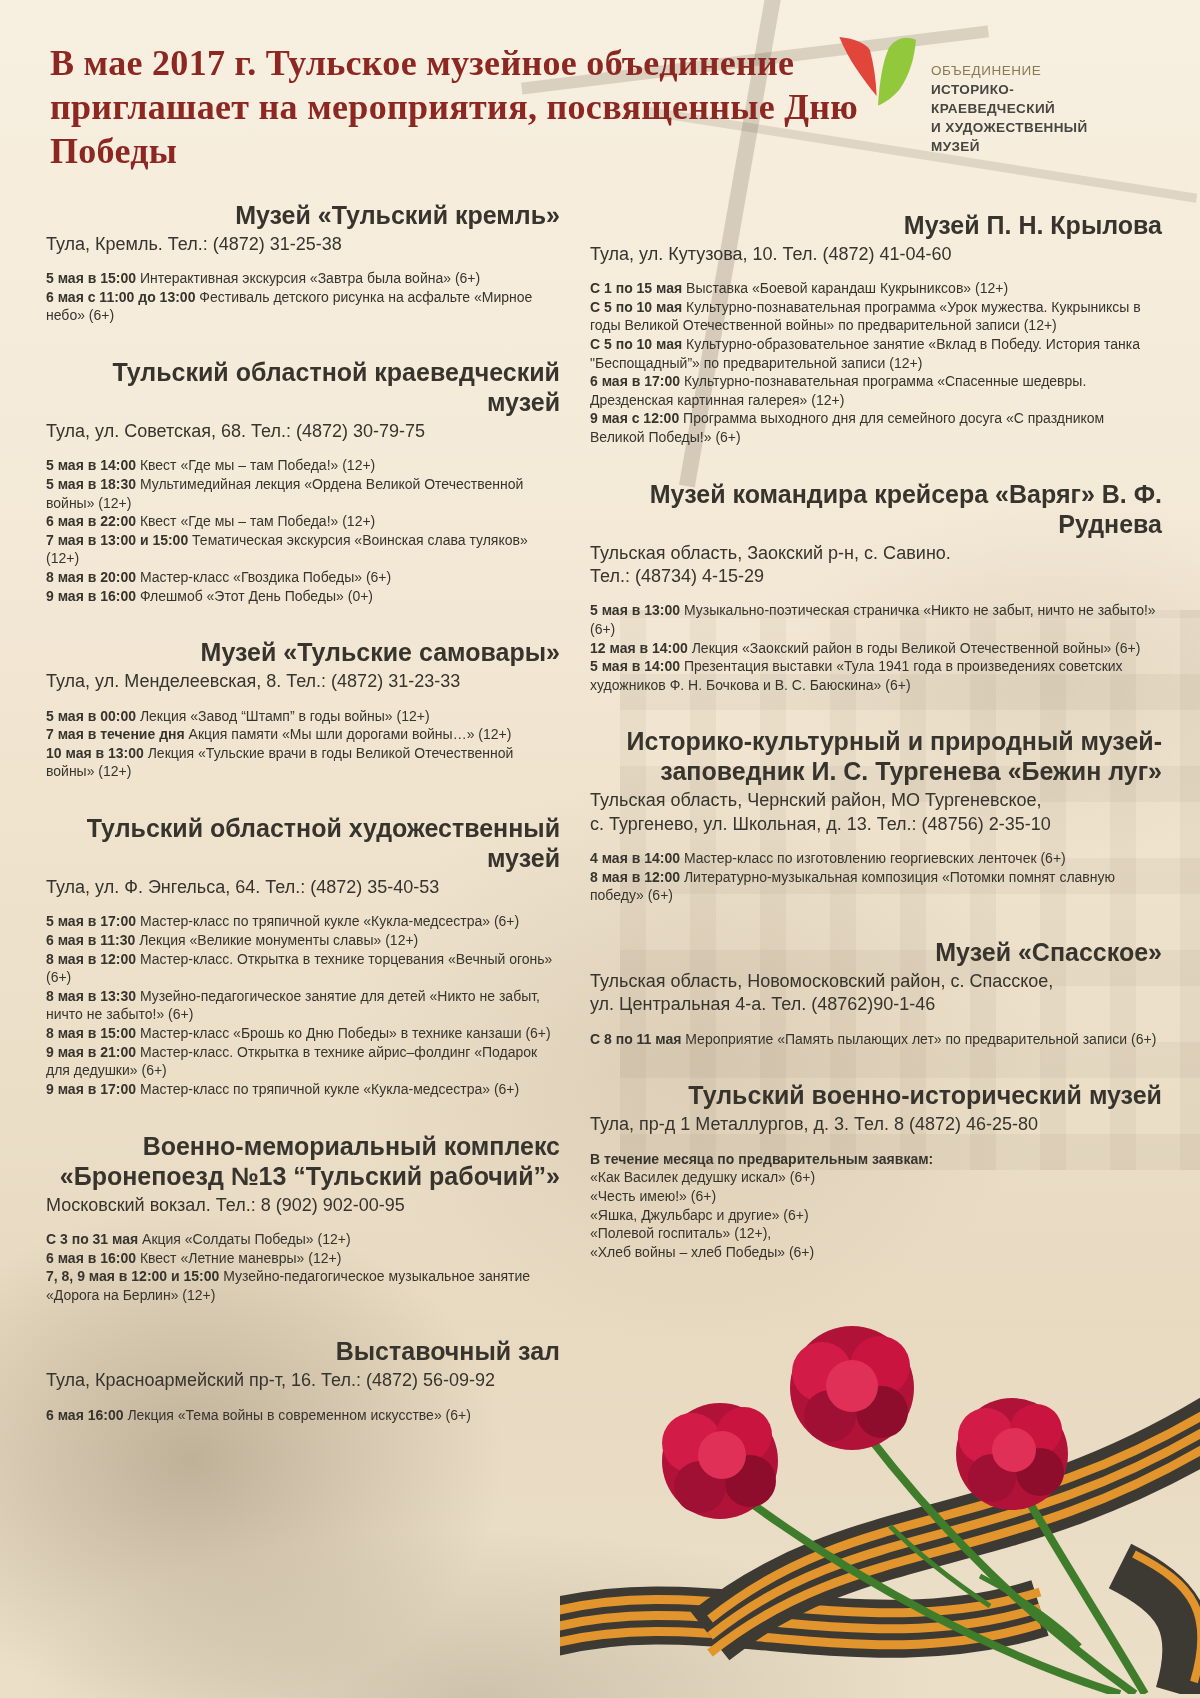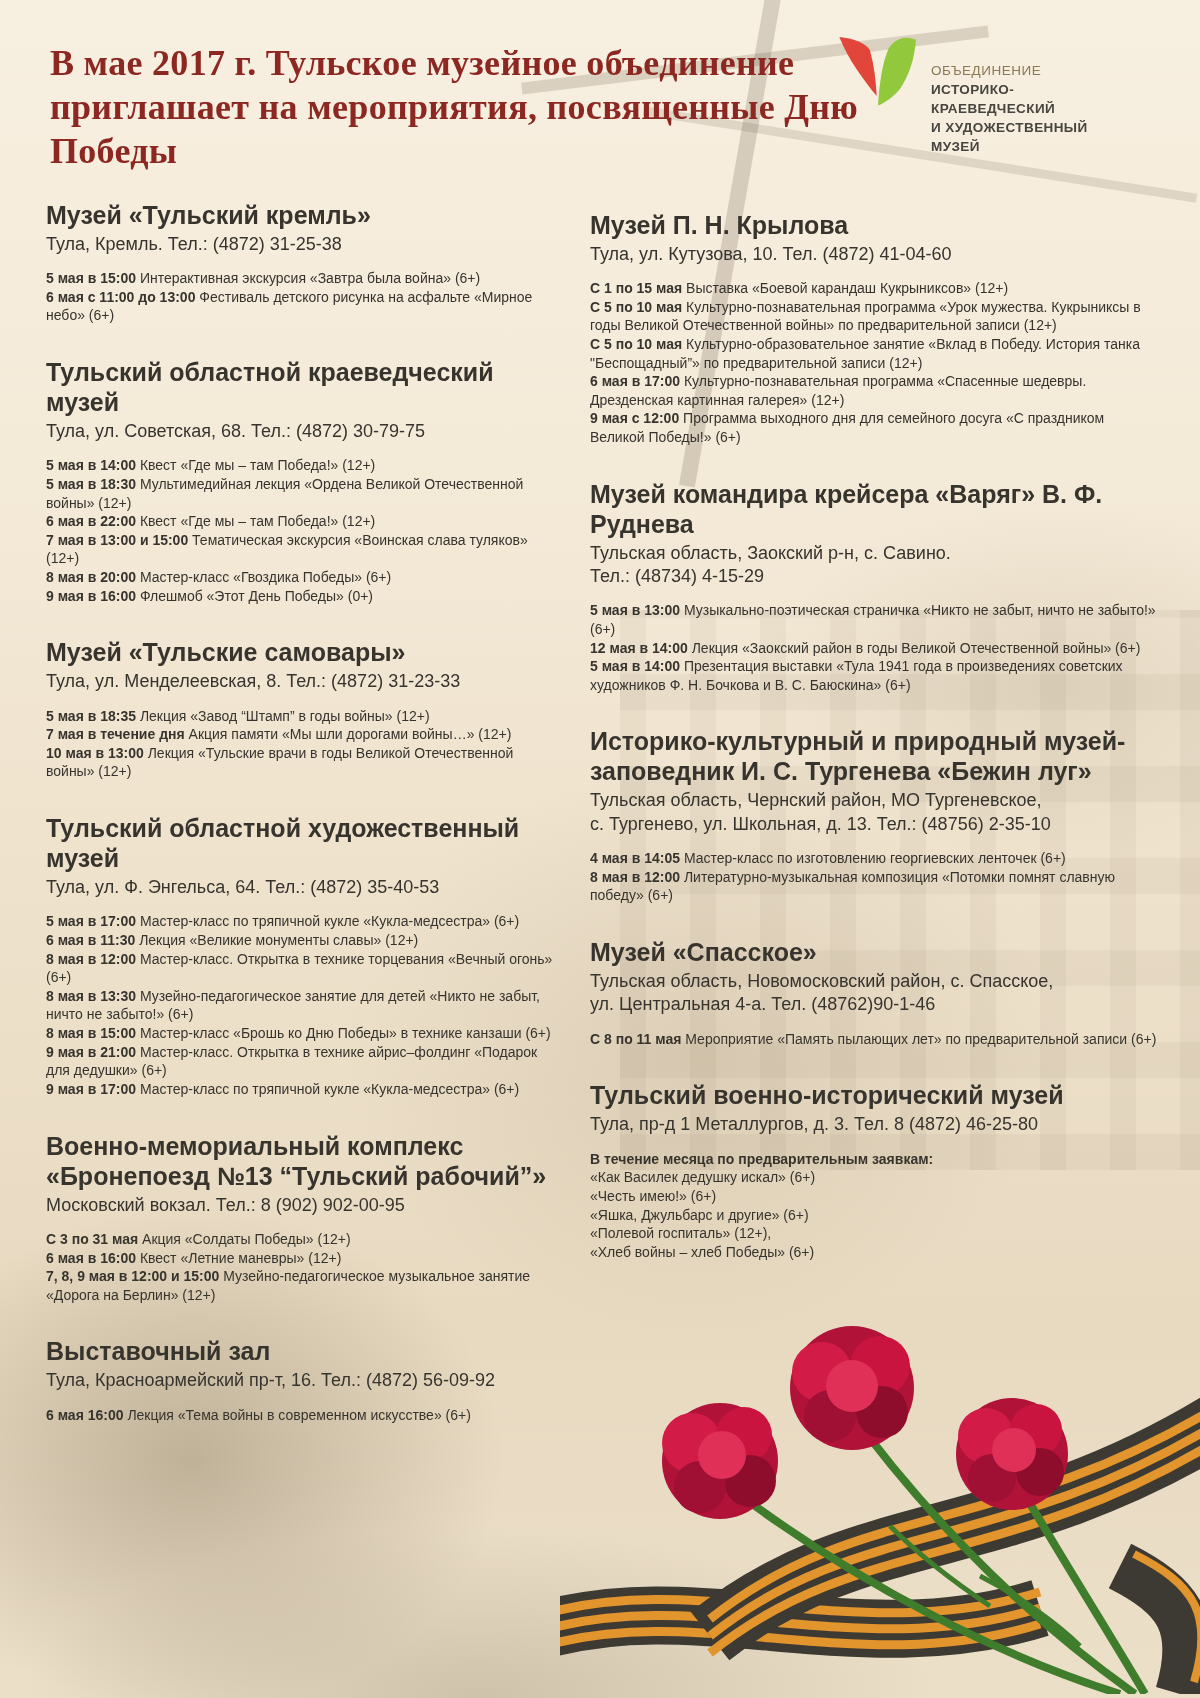--- a/index.html
+++ b/index.html
@@ -39,21 +39,21 @@
   .logo-mark{flex:0 0 auto;}
   .logo-text{font-size:13.5px; line-height:1.4; color:#474540; padding-top:26px;}
   .logo-text .l1{color:#8a7a52; font-weight:400; letter-spacing:.5px;}
   .logo-text .lb{font-weight:700; letter-spacing:.4px;}
   
   .cols{position:relative; z-index:2; display:flex; gap:30px; padding:26px 38px 0 46px;}
   .col-left{width:514px; flex:0 0 auto;}
   .col-right{flex:1 1 auto; padding-top:10px;}
   .museum{margin-bottom:32px;}
   .museum h2{
-    margin:0 0 3px; text-align:left; font-size:25px; line-height:1.2;
+    margin:0 0 3px; text-align:right; font-size:25px; line-height:1.2;
     color:#37342e; white-space:pre-line; font-weight:700;
   }
   .museum .subtitle{
     font-size:18px; line-height:1.3; color:#37342e;
     margin:0 0 13px; white-space:pre-line;
   }
   .museum .events p{margin:0; font-size:14px; line-height:1.33; color:#37342e;}
   .museum .events b{font-weight:700;}
   
   .flowers{position:absolute; right:0; bottom:0; z-index:1;}
@@ -109,21 +109,21 @@
             <p><b>6 мая в 22:00 </b>Квест «Где мы – там Победа!» (12+)</p>
             <p><b>7 мая в 13:00 и 15:00 </b>Тематическая экскурсия «Воинская слава туляков» (12+)</p>
             <p><b>8 мая в 20:00 </b>Мастер-класс «Гвоздика Победы» (6+)</p>
             <p><b>9 мая в 16:00 </b>Флешмоб «Этот День Победы» (0+)</p>
           </div>
         </section>
         <section class="museum">
           <h2>Музей «Тульские самовары»</h2>
           <div class="subtitle">Тула, ул. Менделеевская, 8. Тел.: (4872) 31-23-33</div>
           <div class="events">
-            <p><b>5 мая в 18:35 </b>Лекция «Завод “Штамп” в годы войны» (12+)</p>
+            <p><b>5 мая в 00:00 </b>Лекция «Завод “Штамп” в годы войны» (12+)</p>
             <p><b>7 мая в течение дня </b>Акция памяти «Мы шли дорогами войны…» (12+)</p>
             <p><b>10 мая в 13:00 </b>Лекция «Тульские врачи в годы Великой Отечественной войны» (12+)</p>
           </div>
         </section>
         <section class="museum">
           <h2>Тульский областной художественный музей</h2>
           <div class="subtitle">Тула, ул. Ф. Энгельса, 64. Тел.: (4872) 35-40-53</div>
           <div class="events">
             <p><b>5 мая в 17:00 </b>Мастер-класс по тряпичной кукле «Кукла-медсестра» (6+)</p>
             <p><b>6 мая в 11:30 </b>Лекция «Великие монументы славы» (12+)</p>
@@ -173,21 +173,21 @@
             <p><b>12 мая в 14:00 </b>Лекция «Заокский район в годы Великой Отечественной войны» (6+)</p>
             <p><b>5 мая в 14:00 </b>Презентация выставки «Тула 1941 года в произведениях советских художников Ф. Н. Бочкова и В. С. Баюскина» (6+)</p>
           </div>
         </section>
         <section class="museum">
           <h2>Историко-культурный и природный музей-
 заповедник И. С. Тургенева «Бежин луг»</h2>
           <div class="subtitle">Тульская область, Чернский район, МО Тургеневское,
 с. Тургенево, ул. Школьная, д. 13. Тел.: (48756) 2-35-10</div>
           <div class="events">
-            <p><b>4 мая в 14:05 </b>Мастер-класс по изготовлению георгиевских ленточек (6+)</p>
+            <p><b>4 мая в 14:00 </b>Мастер-класс по изготовлению георгиевских ленточек (6+)</p>
             <p><b>8 мая в 12:00 </b>Литературно-музыкальная композиция «Потомки помнят славную победу» (6+)</p>
           </div>
         </section>
         <section class="museum">
           <h2>Музей «Спасское»</h2>
           <div class="subtitle">Тульская область, Новомосковский район, с. Спасское,
 ул. Центральная 4-а. Тел. (48762)90-1-46</div>
           <div class="events">
             <p><b>С 8 по 11 мая </b>Мероприятие «Память пылающих лет» по предварительной записи (6+)</p>
           </div>

